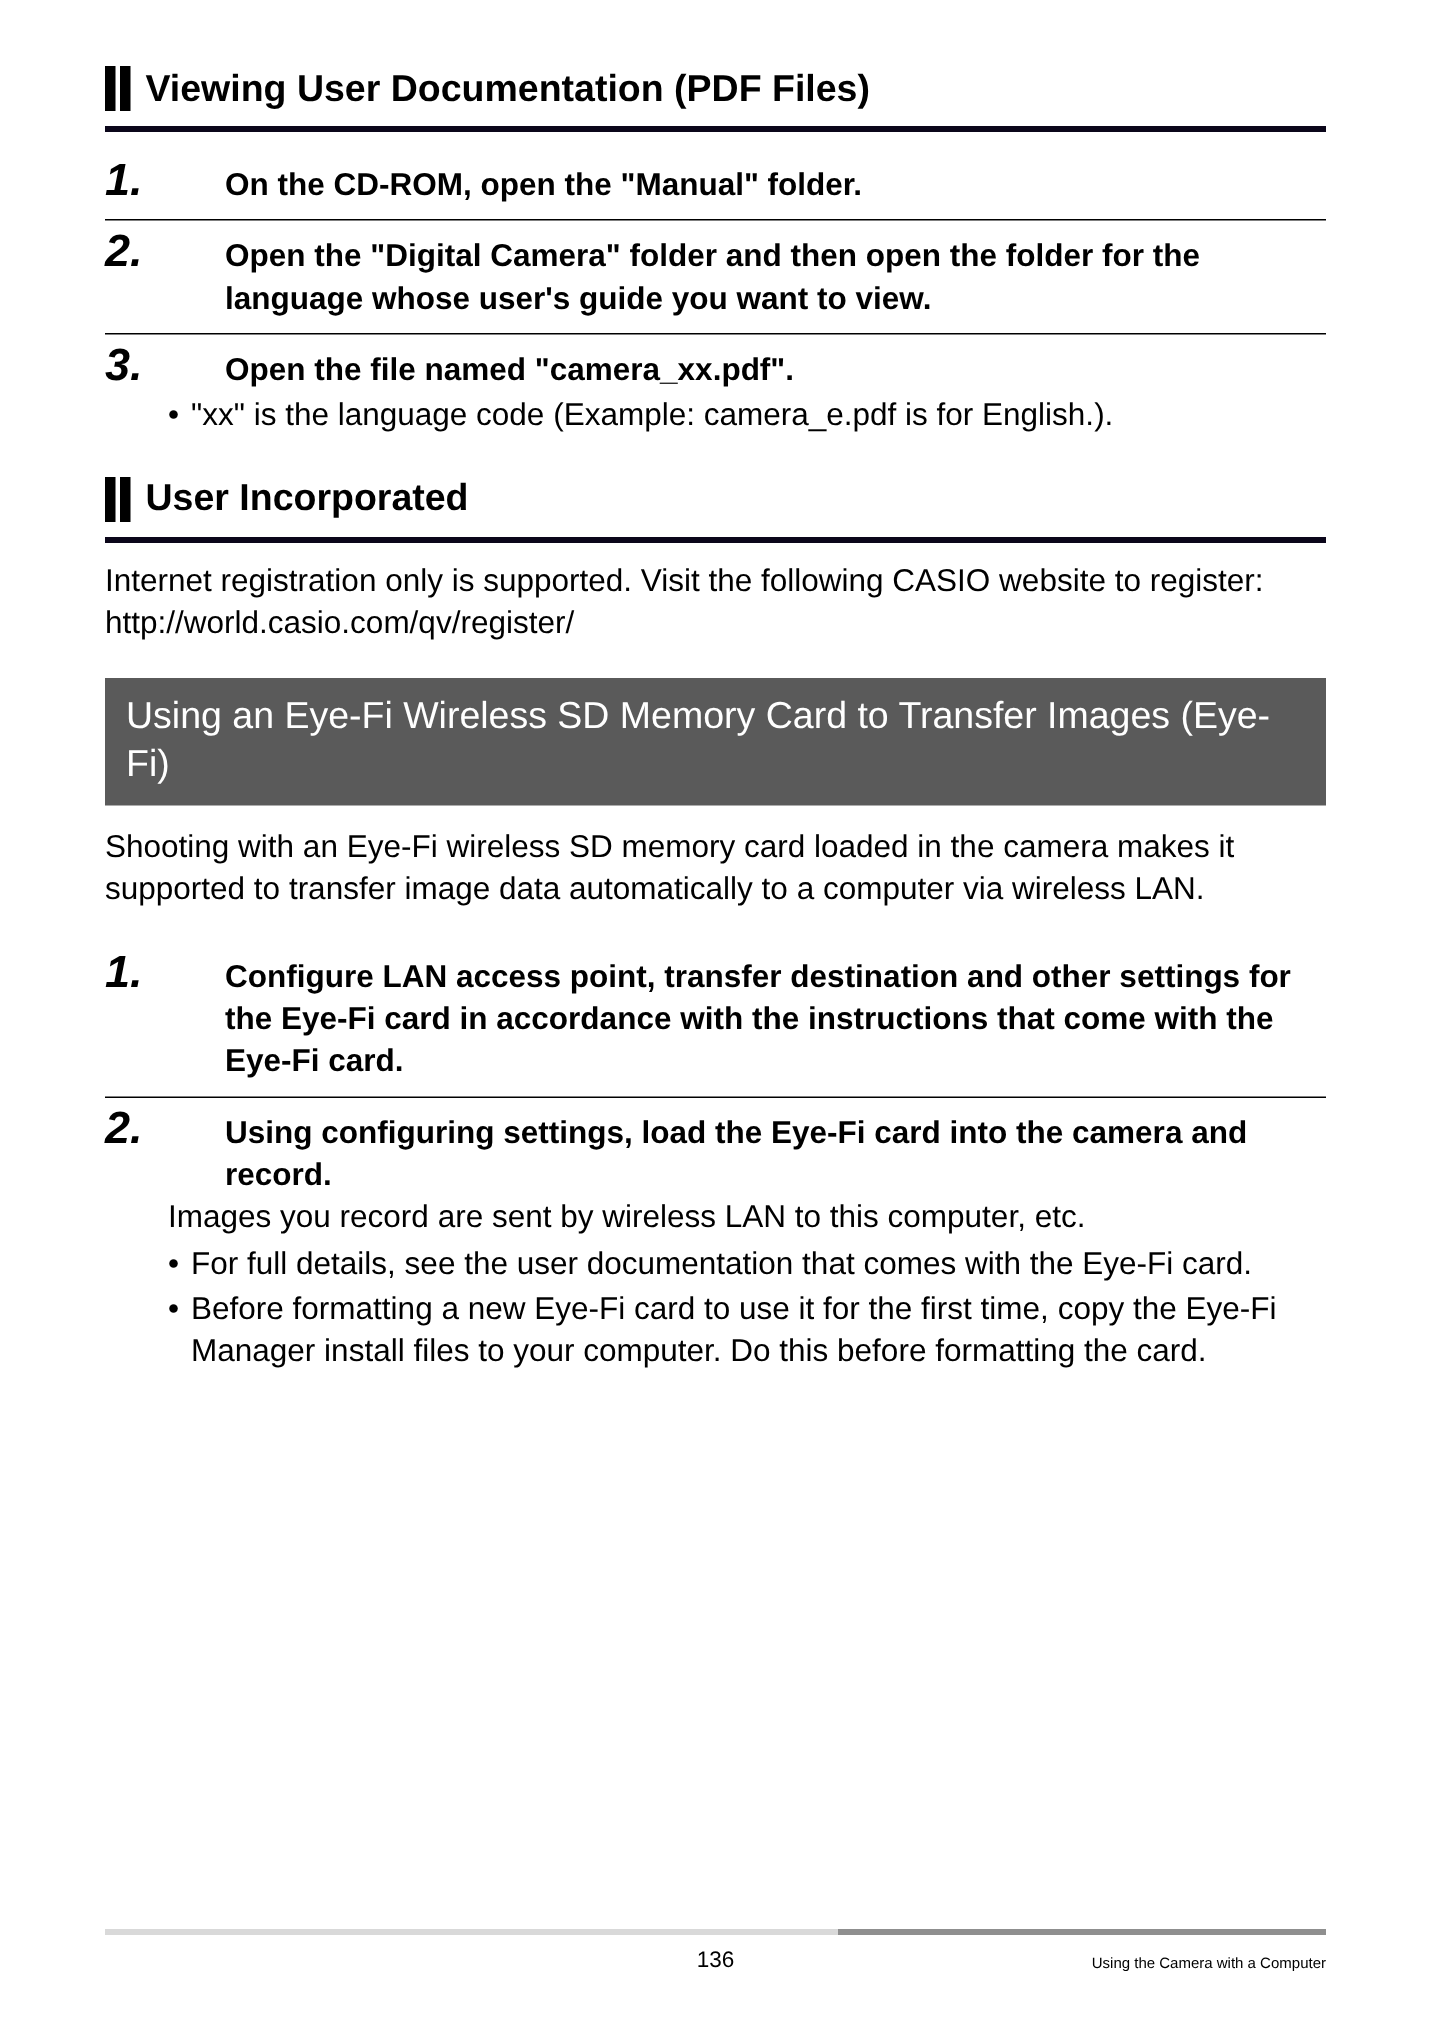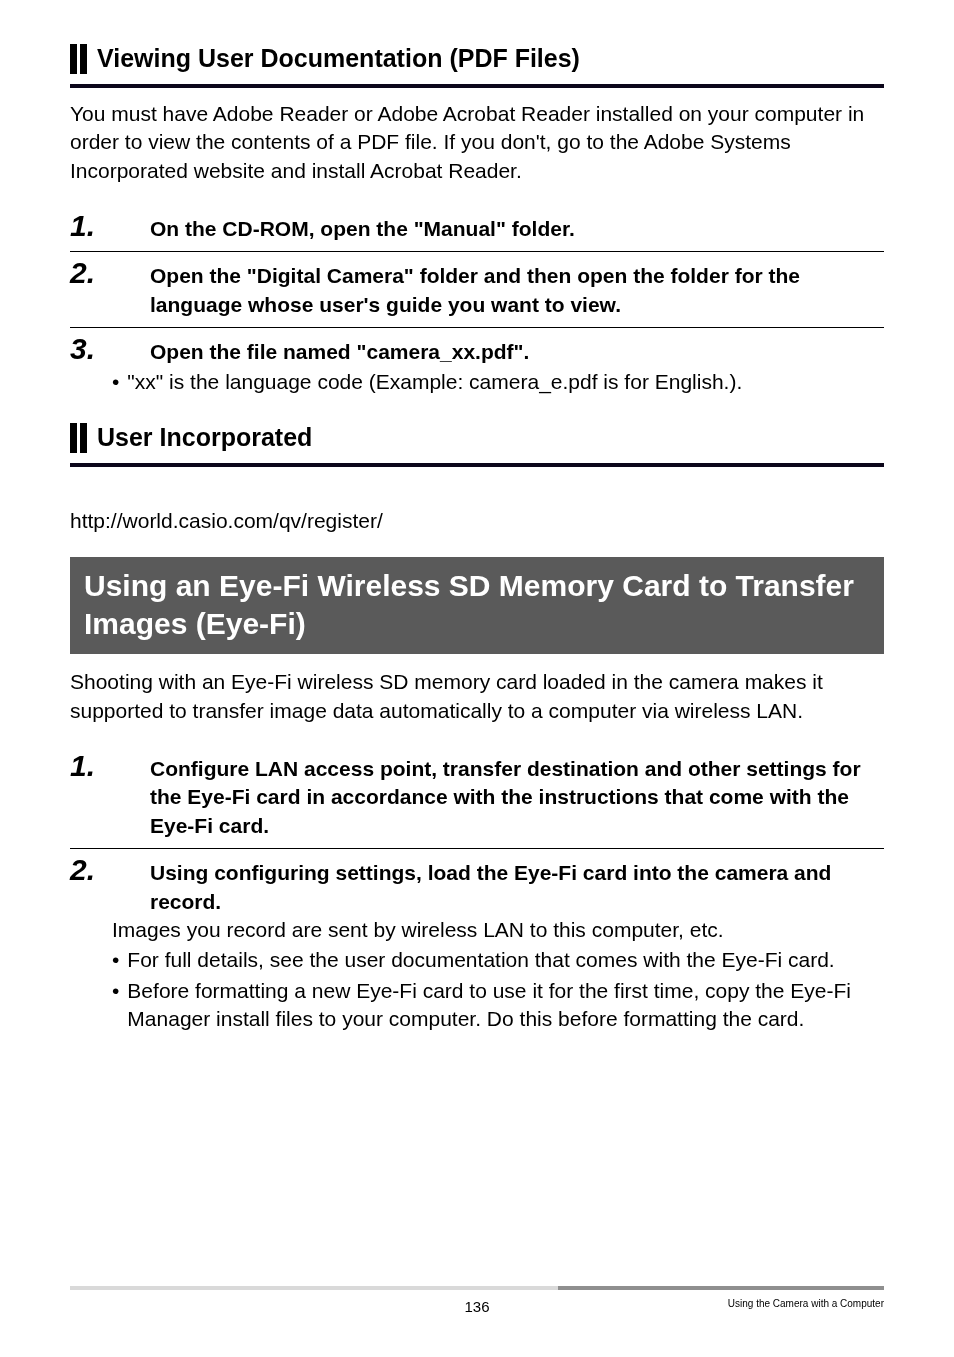--- a/index.html
+++ b/index.html
@@ -1,56 +1,55 @@
 <!DOCTYPE html>
 <html><head>
 <meta charset="utf-8">
 <style>
   * { margin: 0; padding: 0; box-sizing: border-box; }
   html, body { width: 954px; height: 1357px; background: #ffffff; font-family: Arial, Helvetica, sans-serif; color: #000; }
   .page { width: 954px; height: 1357px; position: relative; padding: 44px 70px 0 70px; }
-  .h2-row { display: flex; align-items: flex-start; margin-bottom: 10px; }
+  .h2-row { display: flex; align-items: center; margin-bottom: 10px; }
   .h2-bars { display: flex; gap: 3px; margin-right: 10px; flex-shrink: 0; }
   .h2-bars .bar { width: 7px; height: 30px; background: #000; }
   .h2-text { font-size: 25px; font-weight: bold; }
   .h2-underline { height: 4px; background: #0b061a; margin-bottom: 12px; }
   .body-text { font-size: 21px; line-height: 1.35; margin-bottom: 20px; }
   .step { display: flex; align-items: flex-start; gap: 10px; padding: 6px 0 8px 0; }
   .step-num { font-size: 30px; font-weight: bold; font-style: italic; line-height: 1; min-width: 32px; }
   .step-num::after { content: "."; }
   .step-body { flex: 1; padding-top: 4px; }
   .step-title { font-size: 21px; font-weight: bold; line-height: 1.35; margin-left: 38px; }
   .step-note { font-size: 21px; line-height: 1.35; }
   .step-divider { height: 1px; background: #000; width: 100%; }
   .bullet-row { display: flex; gap: 8px; font-size: 21px; line-height: 1.35; margin-top: 2px; }
   .bullet-row .dot { flex-shrink: 0; }
   .section-spacer-1 { height: 18px; }
   .section-spacer-2 { height: 22px; }
   .h1-block { background: #5a5a5a; color: #fff; padding: 10px 14px 12px 14px; margin-bottom: 14px; }
-  .h1-block .h1-text { font-size: 30px; font-weight: bold; line-height: 1.25; }
+  .h1-block .h1-text { font-size: 25px; font-weight: normal; line-height: 1.25; }
   .footer { position: absolute; left: 70px; right: 70px; bottom: 42px; }
   .footer-rule { height: 4px; background: linear-gradient(to right, #d9d9d9 0%, #d9d9d9 60%, #8f8f8f 60%, #8f8f8f 100%); margin-bottom: 8px; }
-  .footer-row { display: flex; justify-content: center; align-items: flex-start; position: relative; font-size: 15px; color: #000; }
+  .footer-row { display: flex; justify-content: center; align-items: flex-end; position: relative; font-size: 15px; color: #000; }
   .footer-page { font-size: 15px; }
   .footer-section { position: absolute; right: 0; font-size: 10px; }
 </style>
 </head>
 <body>
 
 <div class="page">
 
   <div class="h2-row">
     <div class="h2-bars">
       <div class="bar"></div>
         <div class="bar"></div>
     </div>
     <div class="h2-text">Viewing User Documentation (PDF Files)</div>
   </div>
   <div class="h2-underline"></div>
-  <div class="body-text">You must have Adobe Reader or Adobe Acrobat Reader installed on your computer in order to view the contents of a PDF file. If you don't, go to the Adobe Systems Incorporated website and install Acrobat Reader.</div>
 
   <div>
     <div class="step">
       <div class="step-num">1</div>
       <div class="step-body">
         <div class="step-title">On the CD-ROM, open the "Manual" folder.</div>
       </div>
     </div>
     <div class="step-divider"></div>
 
@@ -78,21 +77,21 @@
 
   <div class="h2-row">
     <div class="h2-bars">
       <div class="bar"></div>
         <div class="bar"></div>
     </div>
     <div class="h2-text">User Incorporated</div>
   </div>
   <div class="h2-underline"></div>
   <div class="body-text" style="margin-bottom:0;">
-    <br>
+    <span>Internet registration only is supported. Visit the following CASIO website to register:</span><br>
     <span>http://world.casio.com/qv/register/</span>
   </div>
 
   <div class="section-spacer-2"></div>
 
   <div class="h1-block">
     <div class="h1-text">Using an Eye-Fi Wireless SD Memory Card to Transfer Images (Eye-Fi)</div>
   </div>
 
   <div class="body-text">Shooting with an Eye-Fi wireless SD memory card loaded in the camera makes it supported to transfer image data automatically to a computer via wireless LAN.</div>

